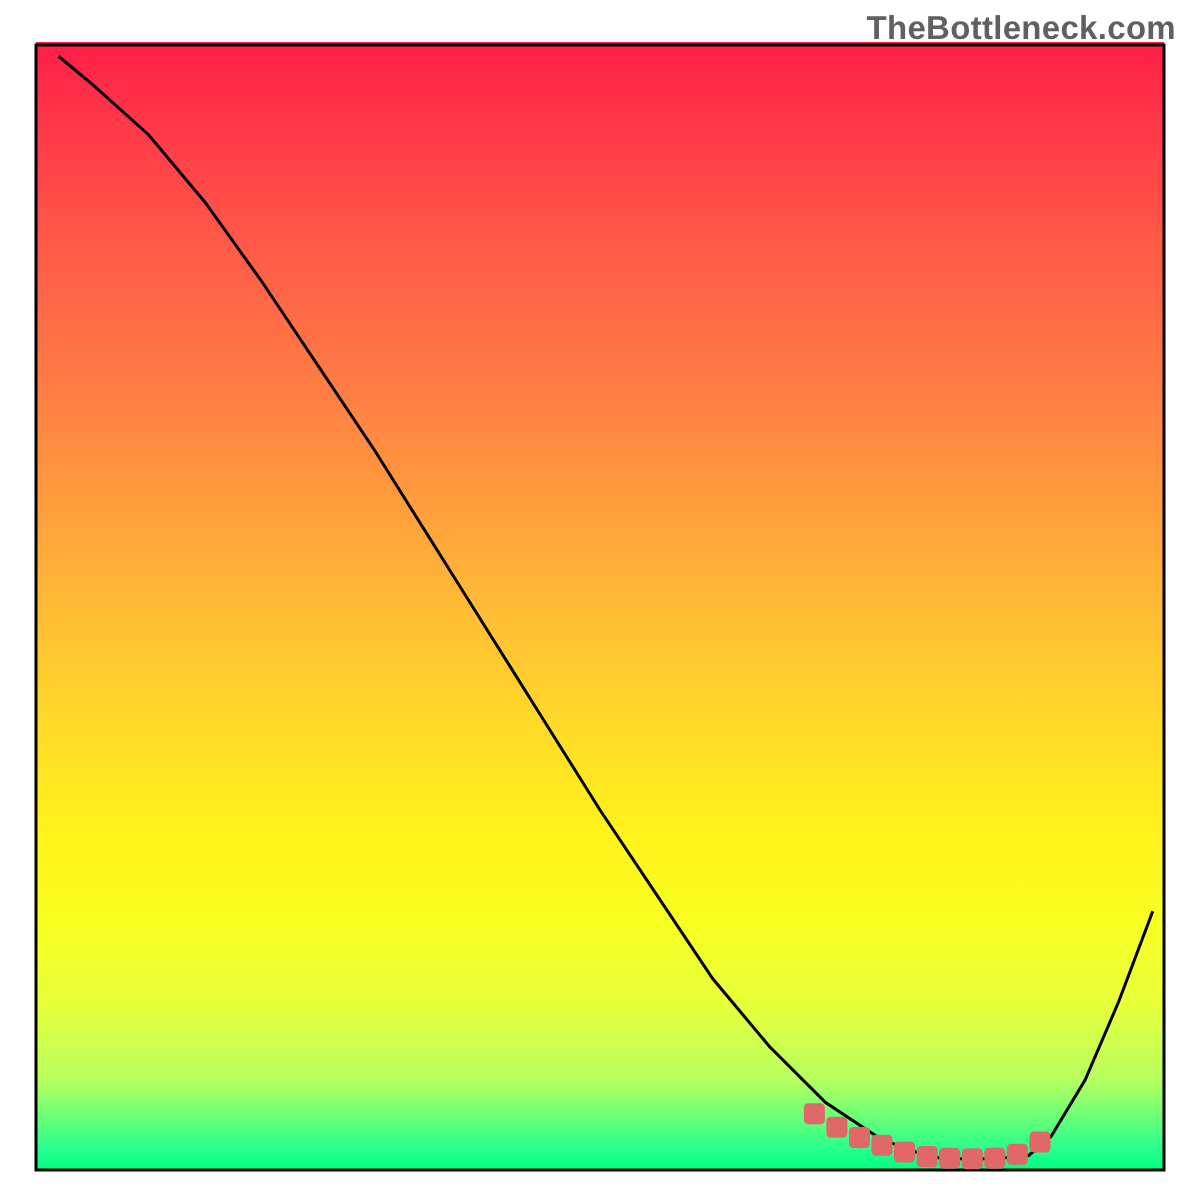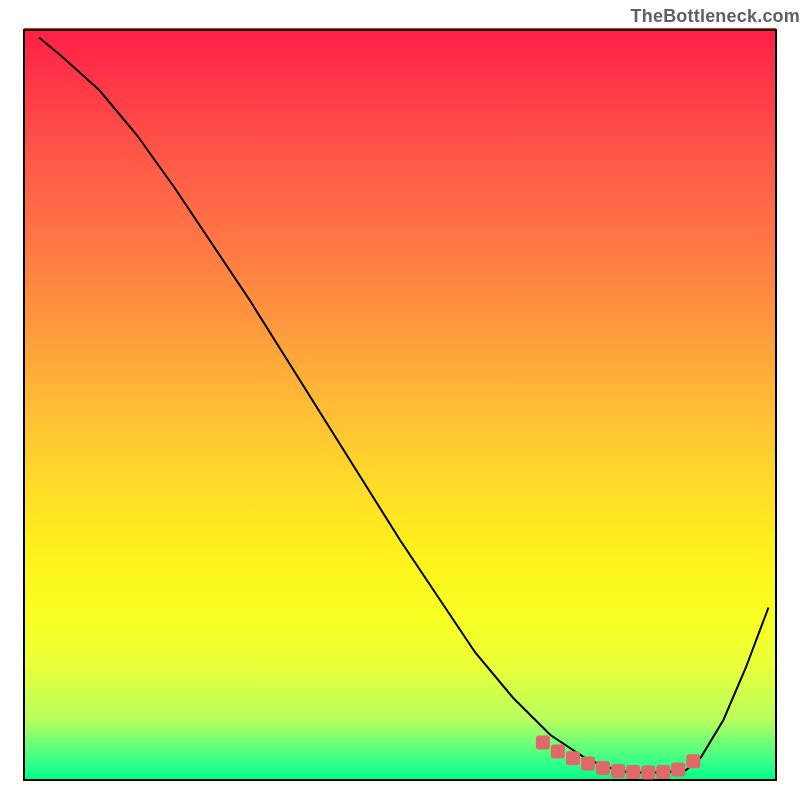--- a/index.html
+++ b/index.html
@@ -12,22 +12,22 @@
     overflow: hidden;
   }
   .container {
     position: relative;
     width: 800px;
     height: 800px;
   }
   .watermark {
     position: absolute;
     top: 6px;
-    right: 0;
-    font-size: 18px;
+    right: 16px;
+    font-size: 22px;
     font-weight: 600;
     color: #606060;
     letter-spacing: 0.2px;
     z-index: 30;
   }
   .gradient-bg {
     position: absolute;
     left: 24px;
     top: 28px;
     width: 752px;

